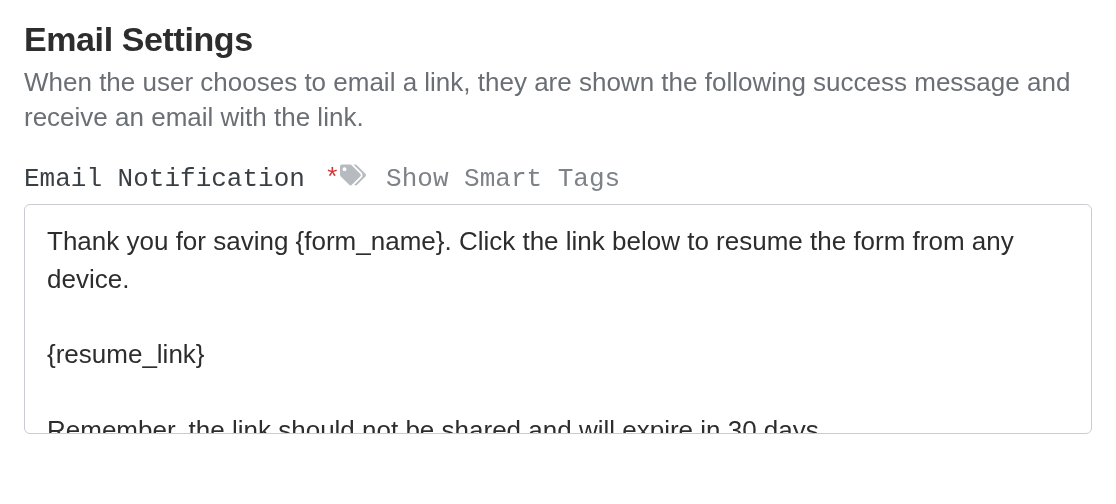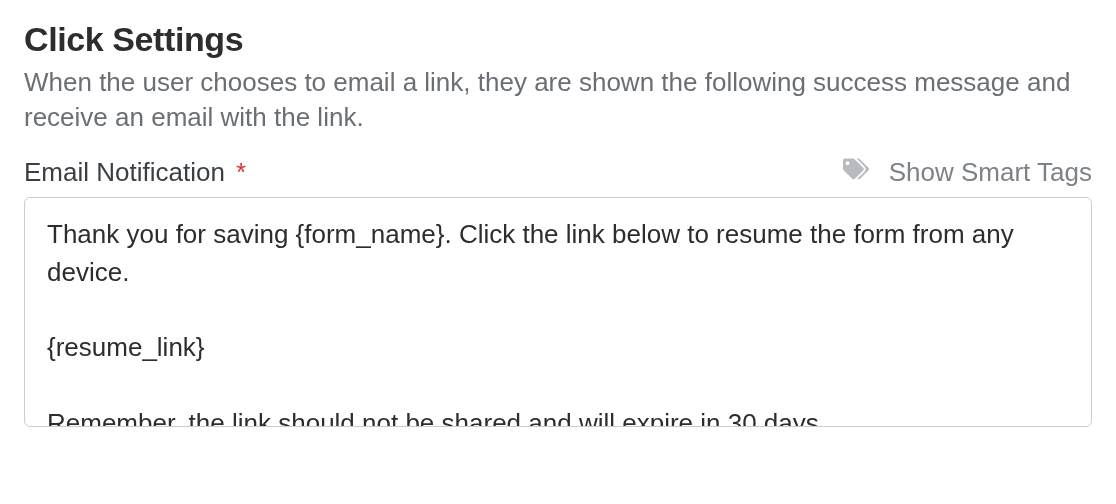--- a/index.html
+++ b/index.html
@@ -14,28 +14,28 @@
       font-size: 34px;
       font-weight: 700;
       color: #2d2d2d;
       letter-spacing: -0.4px;
       margin-bottom: 6px;
     }
     .section-desc {
       font-size: 26px;
       line-height: 1.35;
       color: #6a6f75;
-      margin-bottom: 21px;
+      margin-bottom: 27px;
       max-width: 1060px;
     }
     .field-header {
       display: flex;
-      justify-content: space-between;
       align-items: center;
       margin-bottom: 8px;
+      font-family: Liberation Mono, monospace;
     }
     .field-label {
       font-size: 26px;
       color: #3a3f44;
       font-weight: 400;
     }
     .req { color: #d63638; margin-left: 4px; }
     .smart-tags {
       display: inline-flex;
       align-items: center;
@@ -60,21 +60,21 @@
       min-height: 230px;
       white-space: pre-wrap;
       outline: none;
     }
   </style>
 </head>
 <body>
 
 
 
-<h1 class="section-title">Click Settings</h1>
+<h1 class="section-title">Email Settings</h1>
 
 <p class="section-desc">When the user chooses to email a link, they are shown the following success message and receive an email with the link.</p>
 
 <div class="field-header">
   <div class="field-label">
     <span>Email Notification</span>
     <span class="req">*</span>
   </div>
   <div class="smart-tags">
     <span>

